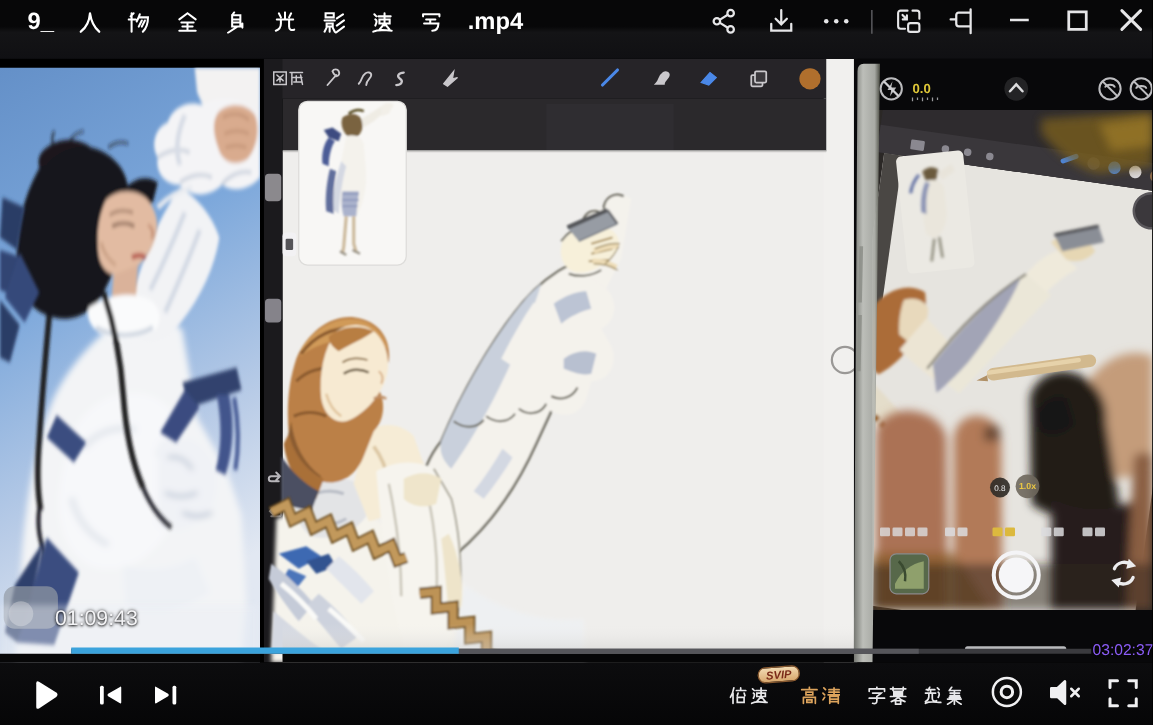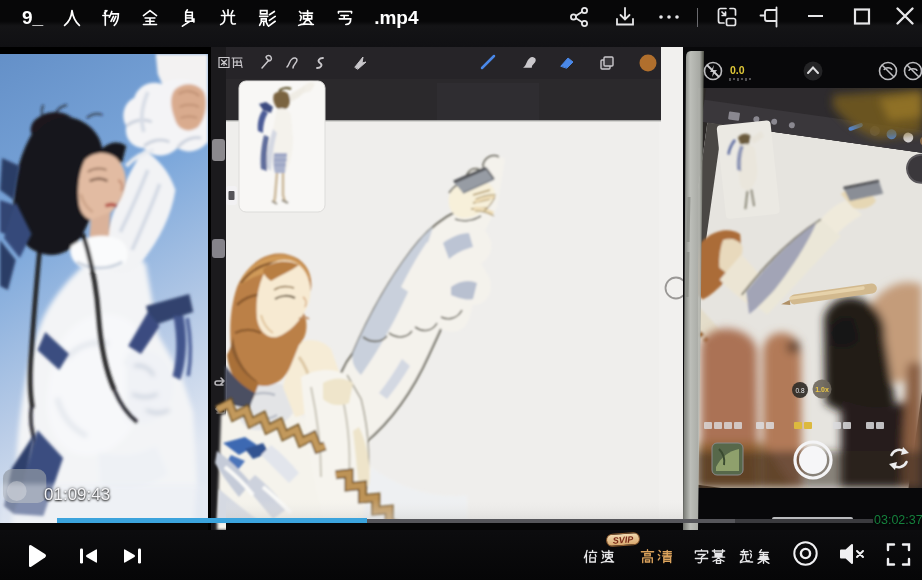--- a/index.html
+++ b/index.html
@@ -13,21 +13,21 @@
   .tglyph{display:inline-block;margin:0 1px;}
   .wicon{position:absolute;top:0;}
   
   #controls{left:0;top:530px;width:922px;height:50px;background:linear-gradient(#0c0c0e,#060607);}
   .ctext{position:absolute;top:17px;height:18px;display:flex;align-items:center;}
   
   #ptrack{left:57px;top:519px;width:816px;height:4px;background:#3a3a3e;}
   #pbuf{left:57px;top:519px;width:678px;height:4px;background:#56565b;}
   #pplay{left:57px;top:518px;width:310px;height:5px;background:#3ba3dc;}
   #tL{left:4px;top:485px;color:#f4f4f6;font-size:17px;text-shadow:0 1px 2px rgba(0,0,0,0.85),0 0 3px rgba(0,0,0,0.7);margin-left:40px;}
-  #tR{left:874px;top:513px;color:#15803d;font-size:12.5px;text-shadow:0 1px 2px rgba(0,0,0,0.85);}
+  #tR{left:874px;top:513px;color:#8b5cf6;font-size:12.5px;text-shadow:0 1px 2px rgba(0,0,0,0.85);}
 </style>
 </head>
 <body>
 <div id="stage">
 
   <div id="videoarea" class="abs" style="left:0;top:47px;width:922px;height:483px;background:#000;">
 
     <svg class="abs" style="left:0;top:7px;" width="208" height="476" viewBox="0 0 211 476" preserveAspectRatio="none">
       <defs>
         <linearGradient id="sky" x1="0" y1="0" x2="0.25" y2="1">

